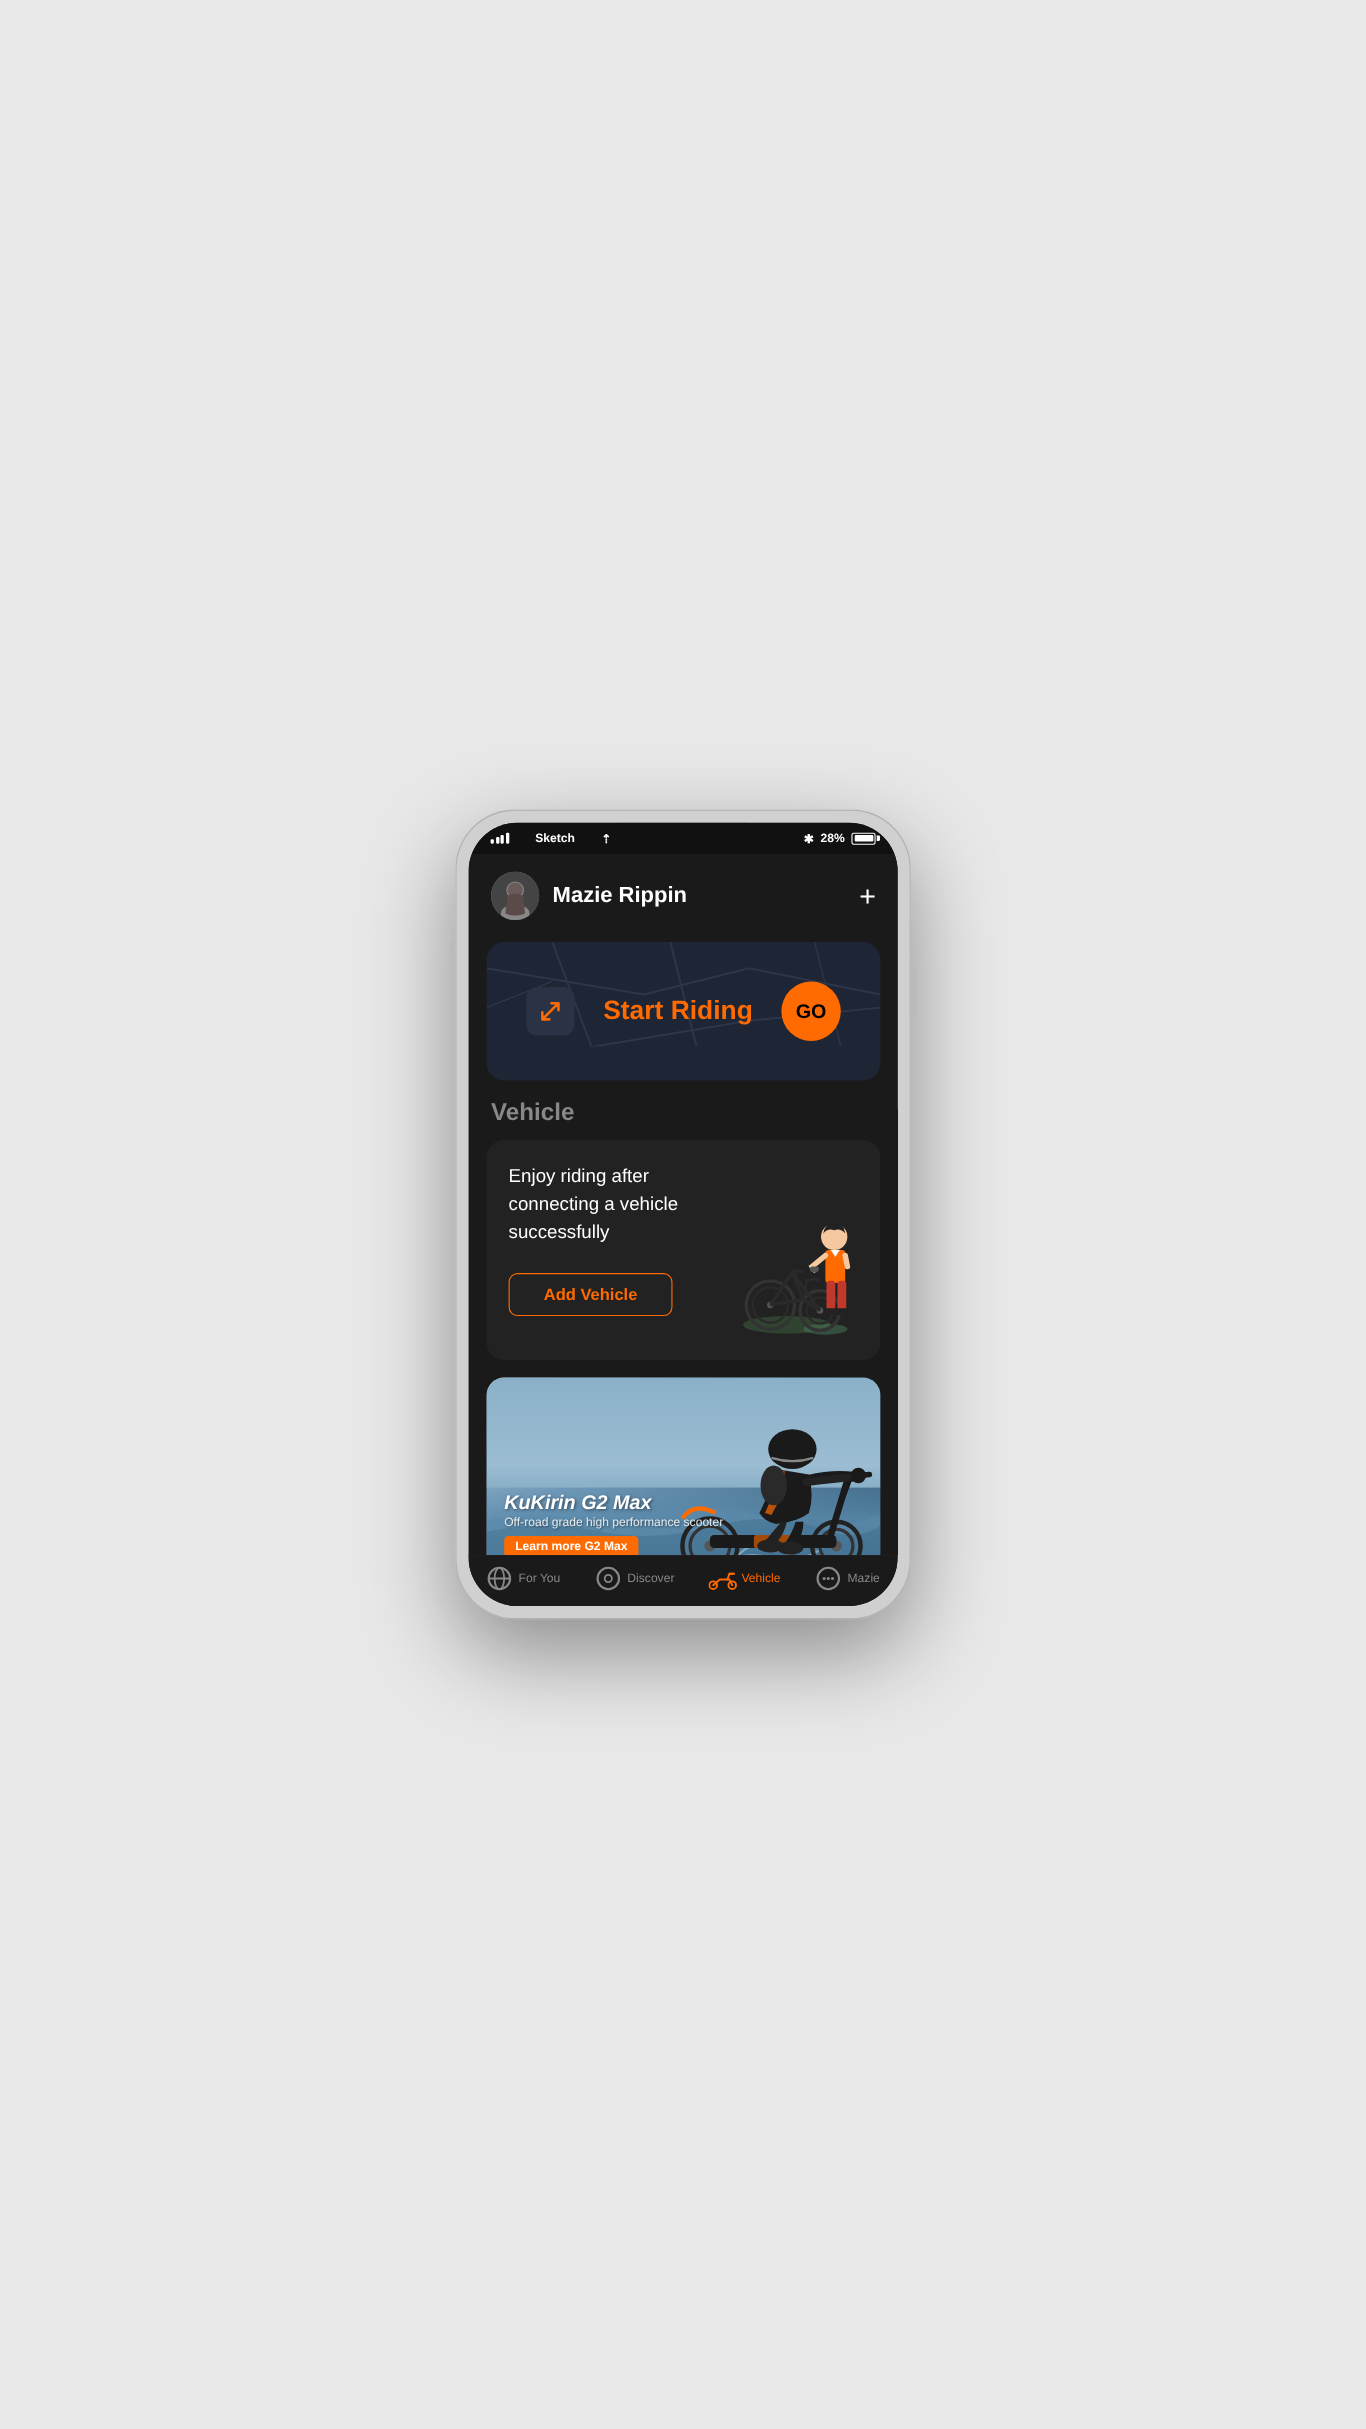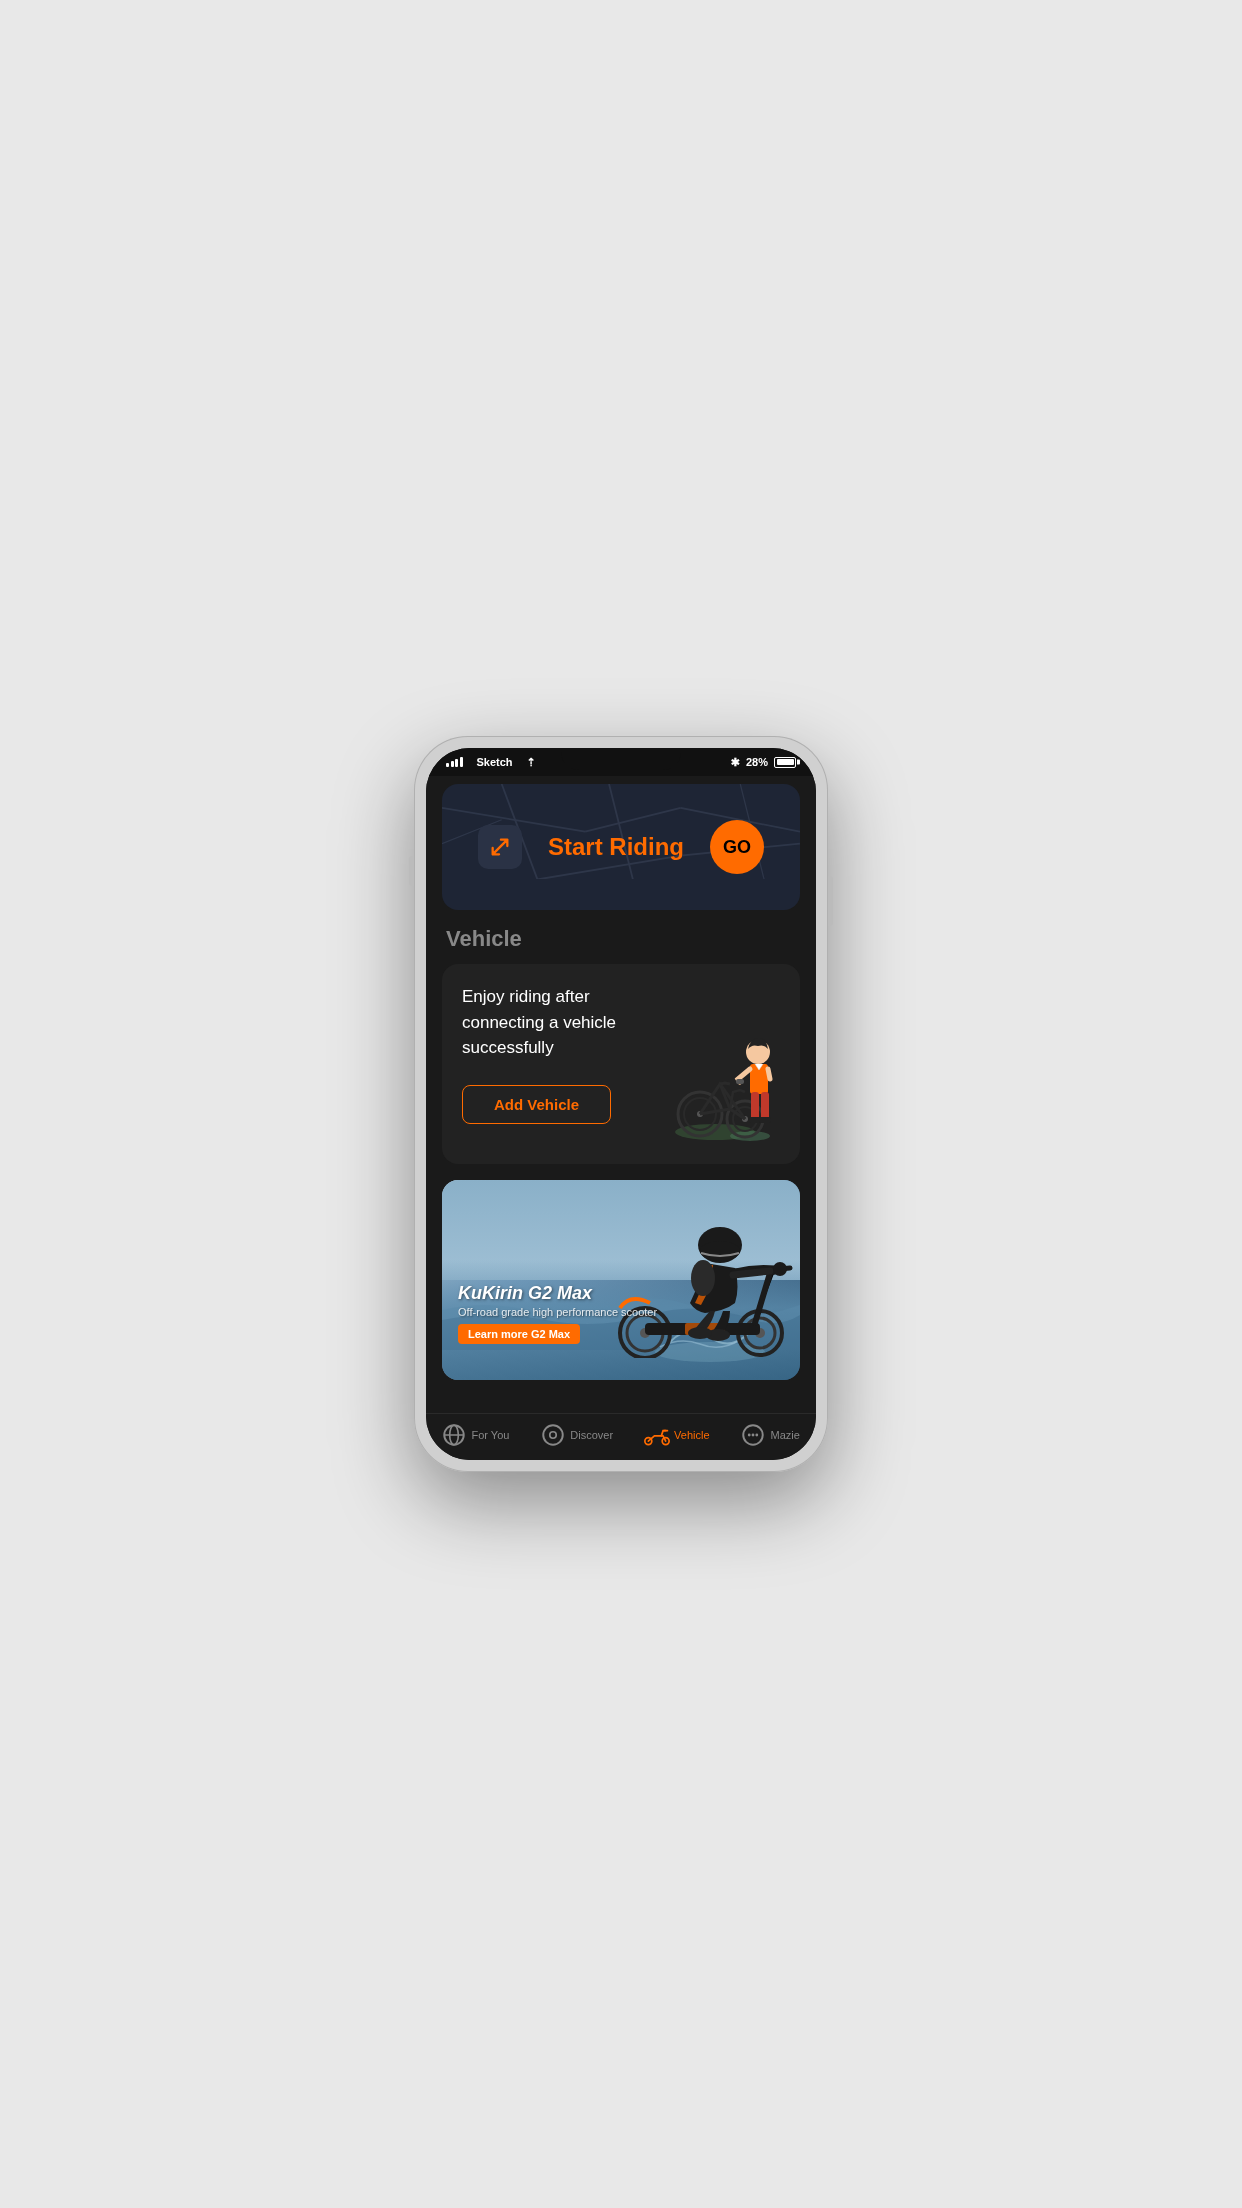--- a/index.html
+++ b/index.html
@@ -57,21 +57,21 @@
       background: #111;
       display: flex;
       align-items: center;
       justify-content: space-between;
       padding: 0 20px;
       flex-shrink: 0;
     }
     .status-left {
       display: flex;
       align-items: center;
-      gap: 14px;
+      gap: 24px;
       font-size: 11px;
       color: #fff;
       font-weight: 600;
     }
     .signal-bars {
       display: flex;
       align-items: flex-end;
       gap: 1.5px;
     }
     .signal-bar {
@@ -398,20 +398,38 @@
         <span>✱</span>
         <span>28%</span>
         <div class="battery-icon">
           <div class="battery-fill"></div>
         </div>
       </div>
     </div>
 
     <div class="scroll-content">
 
+      <div class="header">
+        <div class="header-left">
+          <div class="avatar">
+            <div class="avatar-img">
+              <svg width="44" height="44" viewBox="0 0 44 44">
+                <circle cx="22" cy="22" r="22" fill="#444"></circle>
+                <circle cx="22" cy="17" r="8" fill="#888"></circle>
+                <ellipse cx="22" cy="38" rx="13" ry="8" fill="#888"></ellipse>
+
+                <circle cx="22" cy="17" r="7" fill="#6a5a5a"></circle>
+                <path d="M15 22 Q22 18 29 22 L31 38 Q22 42 13 38 Z" fill="#5a4a4a"></path>
+              </svg>
+            </div>
+          </div>
+          <span class="username">Mazie Rippin</span>
+        </div>
+        <div class="add-btn">+</div>
+      </div>
 
       <div class="start-riding-card">
 
         <svg class="map-bg" viewBox="0 0 300 80">
           <line x1="0" y1="20" x2="120" y2="40" stroke="#8899bb" stroke-width="1.5"></line>
           <line x1="50" y1="0" x2="80" y2="80" stroke="#8899bb" stroke-width="1.5"></line>
           <line x1="80" y1="80" x2="200" y2="60" stroke="#8899bb" stroke-width="1.5"></line>
           <line x1="120" y1="40" x2="200" y2="20" stroke="#8899bb" stroke-width="1.5"></line>
           <line x1="200" y1="20" x2="300" y2="40" stroke="#8899bb" stroke-width="1.5"></line>
           <line x1="200" y1="60" x2="300" y2="50" stroke="#8899bb" stroke-width="1.5"></line>

